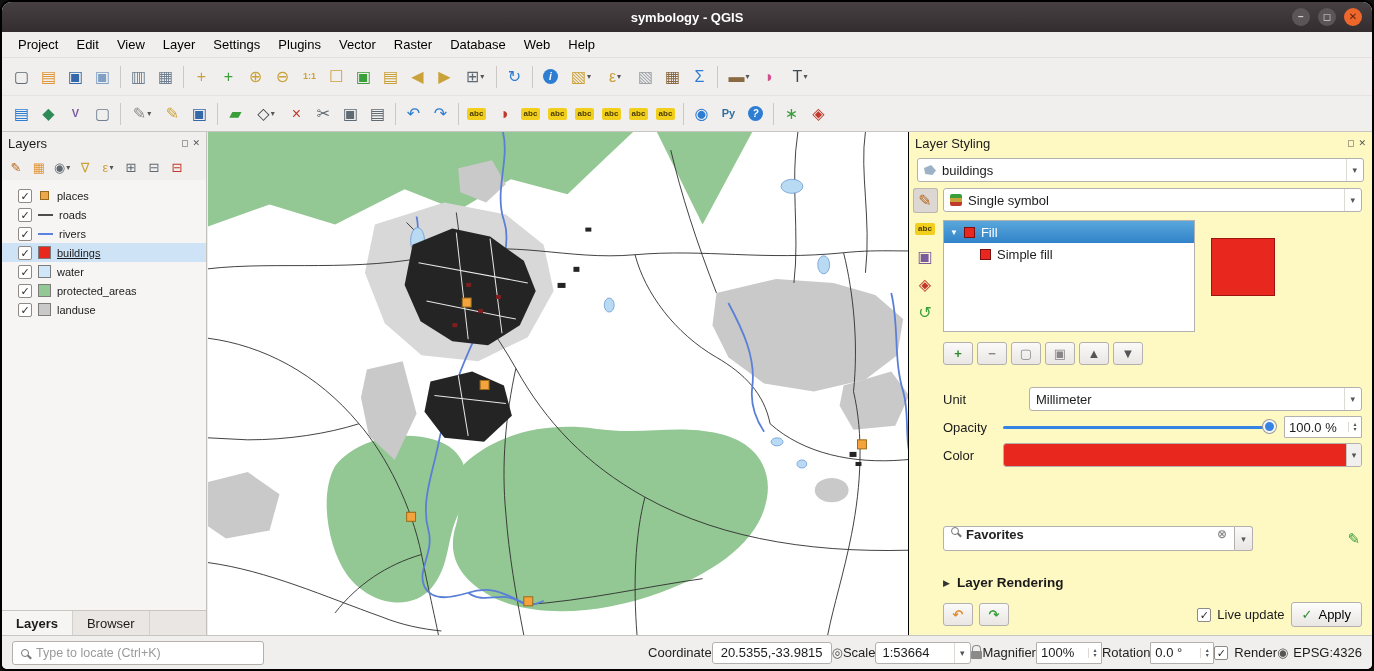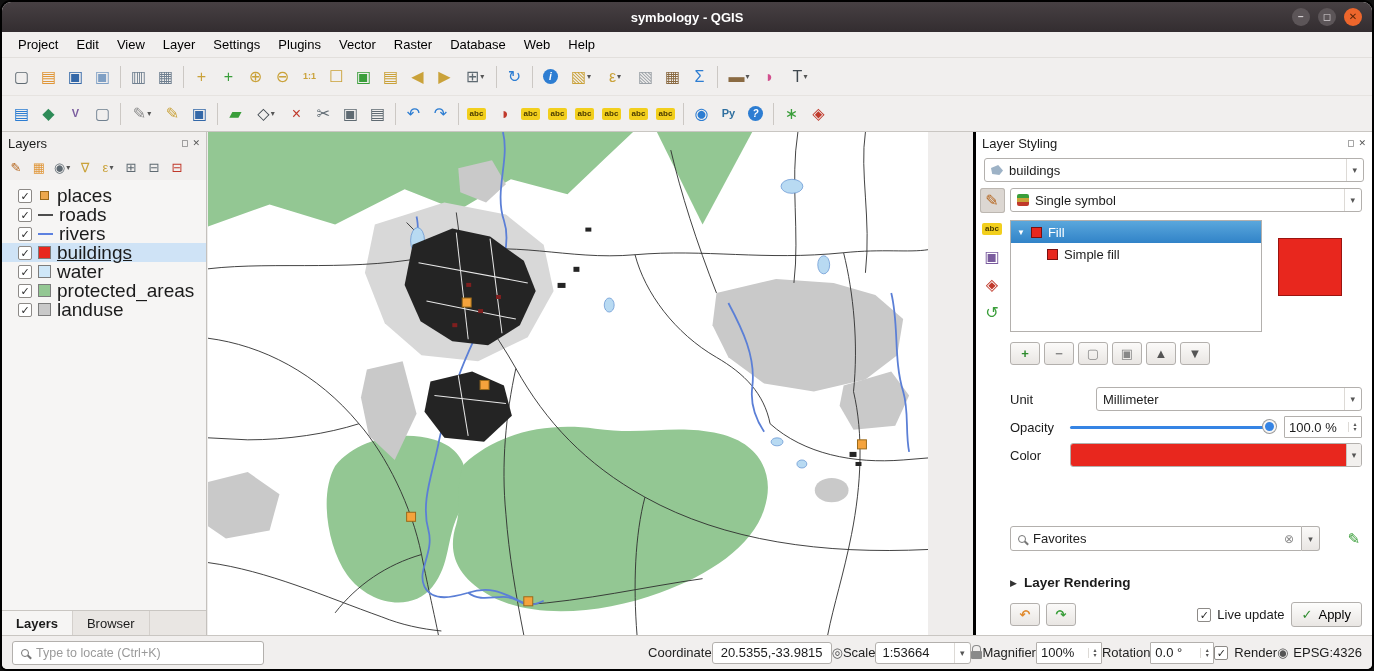--- a/index.html
+++ b/index.html
@@ -56,32 +56,32 @@
   .layer-tree { flex:1; background:#f6f5f4; padding-top:6px; overflow:hidden; }
   .layer-row { height:19px; display:flex; align-items:center; gap:6px; padding:0 4px 0 16px; }
   .layer-row.selected { background:#cfe3f6; }
   .layer-row.selected .lbl { text-decoration:underline; }
   .cb { width:14px; height:14px; background:#fff; border:1px solid #8d8a87; border-radius:2px;
         font-size:11px; line-height:12px; text-align:center; color:#2a2a2a; flex:0 0 auto; }
   .swatch { flex:0 0 auto; }
   .swatch.fill { width:13px; height:13px; border:1px solid #7c7c7c; }
   .swatch.point { width:9px; height:9px; border:1px solid #9a6a1a; margin:0 2px; }
   .swatch.line { width:15px; height:2px; border:none; }
-  .lbl { font-size:19px; white-space:nowrap; }
+  .lbl { font-size:11px; white-space:nowrap; }
   .panel-tabs { height:25px; display:flex; border-top:1px solid #c9c6c2; background:#e9e6e3; }
   .tab { padding:0 14px; display:flex; align-items:center; font-size:13px; border-right:1px solid #d4d0cc; }
   .tab.active { background:#f6f5f4; font-weight:bold; }
 
   
   .map-canvas { position:absolute; left:206px; right:444px; top:0; bottom:0; background:#fff; overflow:hidden; }
   .map-canvas svg { display:block; width:100%; height:100%; }
 
   
-  .stylepanel { position:absolute; right:0; top:0; bottom:0; width:399px; background:#ffffff;
-                border-left:3px solid #000000; display:flex; flex-direction:column; }
+  .stylepanel { position:absolute; right:0; top:0; bottom:0; width:464px; background:#fef9c3;
+                border-left:1px solid #000000; display:flex; flex-direction:column; }
   .style-top { padding:4px 8px 2px 8px; }
   .combo { background:#fff; border:1px solid #b3b0ad; border-radius:3px; height:24px;
            display:flex; align-items:center; gap:6px; padding:0 6px; font-size:13px; }
   .combo .dd { margin-left:auto; font-size:9px; color:#555; padding-left:5px; border-left:1px solid #dddad6;
                align-self:stretch; display:flex; align-items:center; }
   .mini-poly { width:12px; height:10px; background:#9db2c6; clip-path:polygon(0 30%,60% 0,100% 55%,70% 100%,10% 90%); }
   .mini-sym { width:12px; height:12px; background:linear-gradient(#3a9e3a 33%,#caa23a 33% 66%,#c0392b 66%); border-radius:2px; }
   .style-main { flex:1; display:flex; min-height:0; }
   .v-strip { width:32px; display:flex; flex-direction:column; align-items:center; padding-top:4px; gap:3px; }
   .v-strip .tbi { width:25px; height:25px; }
@@ -112,21 +112,21 @@
   .spin .val { flex:1; padding:0 4px; font-size:13px; text-align:left; white-space:nowrap; }
   .spin .arr { width:13px; display:flex; flex-direction:column; align-items:center; border-left:1px solid #dddad6; }
   .spin .arr i { font-style:normal; font-size:6px; line-height:5px; color:#555; }
   .colorbtn { flex:1; height:24px; border:1px solid #b3b0ad; border-radius:3px; display:flex; overflow:hidden; }
   .cswatch { flex:1; }
   .colorbtn .dd { width:15px; background:#f2f0ee; display:flex; align-items:center; justify-content:center;
                   font-size:9px; color:#555; border-left:1px solid #c9c6c2; }
   .stretch { flex:1; }
   .fav-row { display:flex; align-items:center; gap:0; }
   .searchbox { width:292px; height:25px; background:#fff; border:1px solid #b3b0ad; border-radius:3px 0 0 3px;
-               display:flex; align-items:center; gap:7px; padding:0 7px; }
+               display:flex; gap:7px; padding:0 7px;font-weight:bold; }
   .favtext { flex:1; font-size:13px; color:#222; }
   .clear { color:#8a8a8a; font-size:12px; }
   .ddbtn { width:18px; height:25px; border:1px solid #b3b0ad; border-left:none; border-radius:0 3px 3px 0;
            background:linear-gradient(#fbfaf9,#e9e6e3); font-size:9px; color:#555; }
   .stylemgr { margin-left:auto; margin-right:2px; font-size:15px; color:#3a9e3a; }
   .lr-row { display:flex; align-items:center; gap:7px; margin-top:24px; }
   .lr-row .exp2 { font-size:9px; color:#333; }
   .lr-title { font-weight:bold; font-size:13.5px; }
   .bottom-row { display:flex; align-items:center; gap:6px; margin:12px 0 8px 0; }
   .uarr { color:#e08a2e; } .rarr { color:#3a9e3a; }

